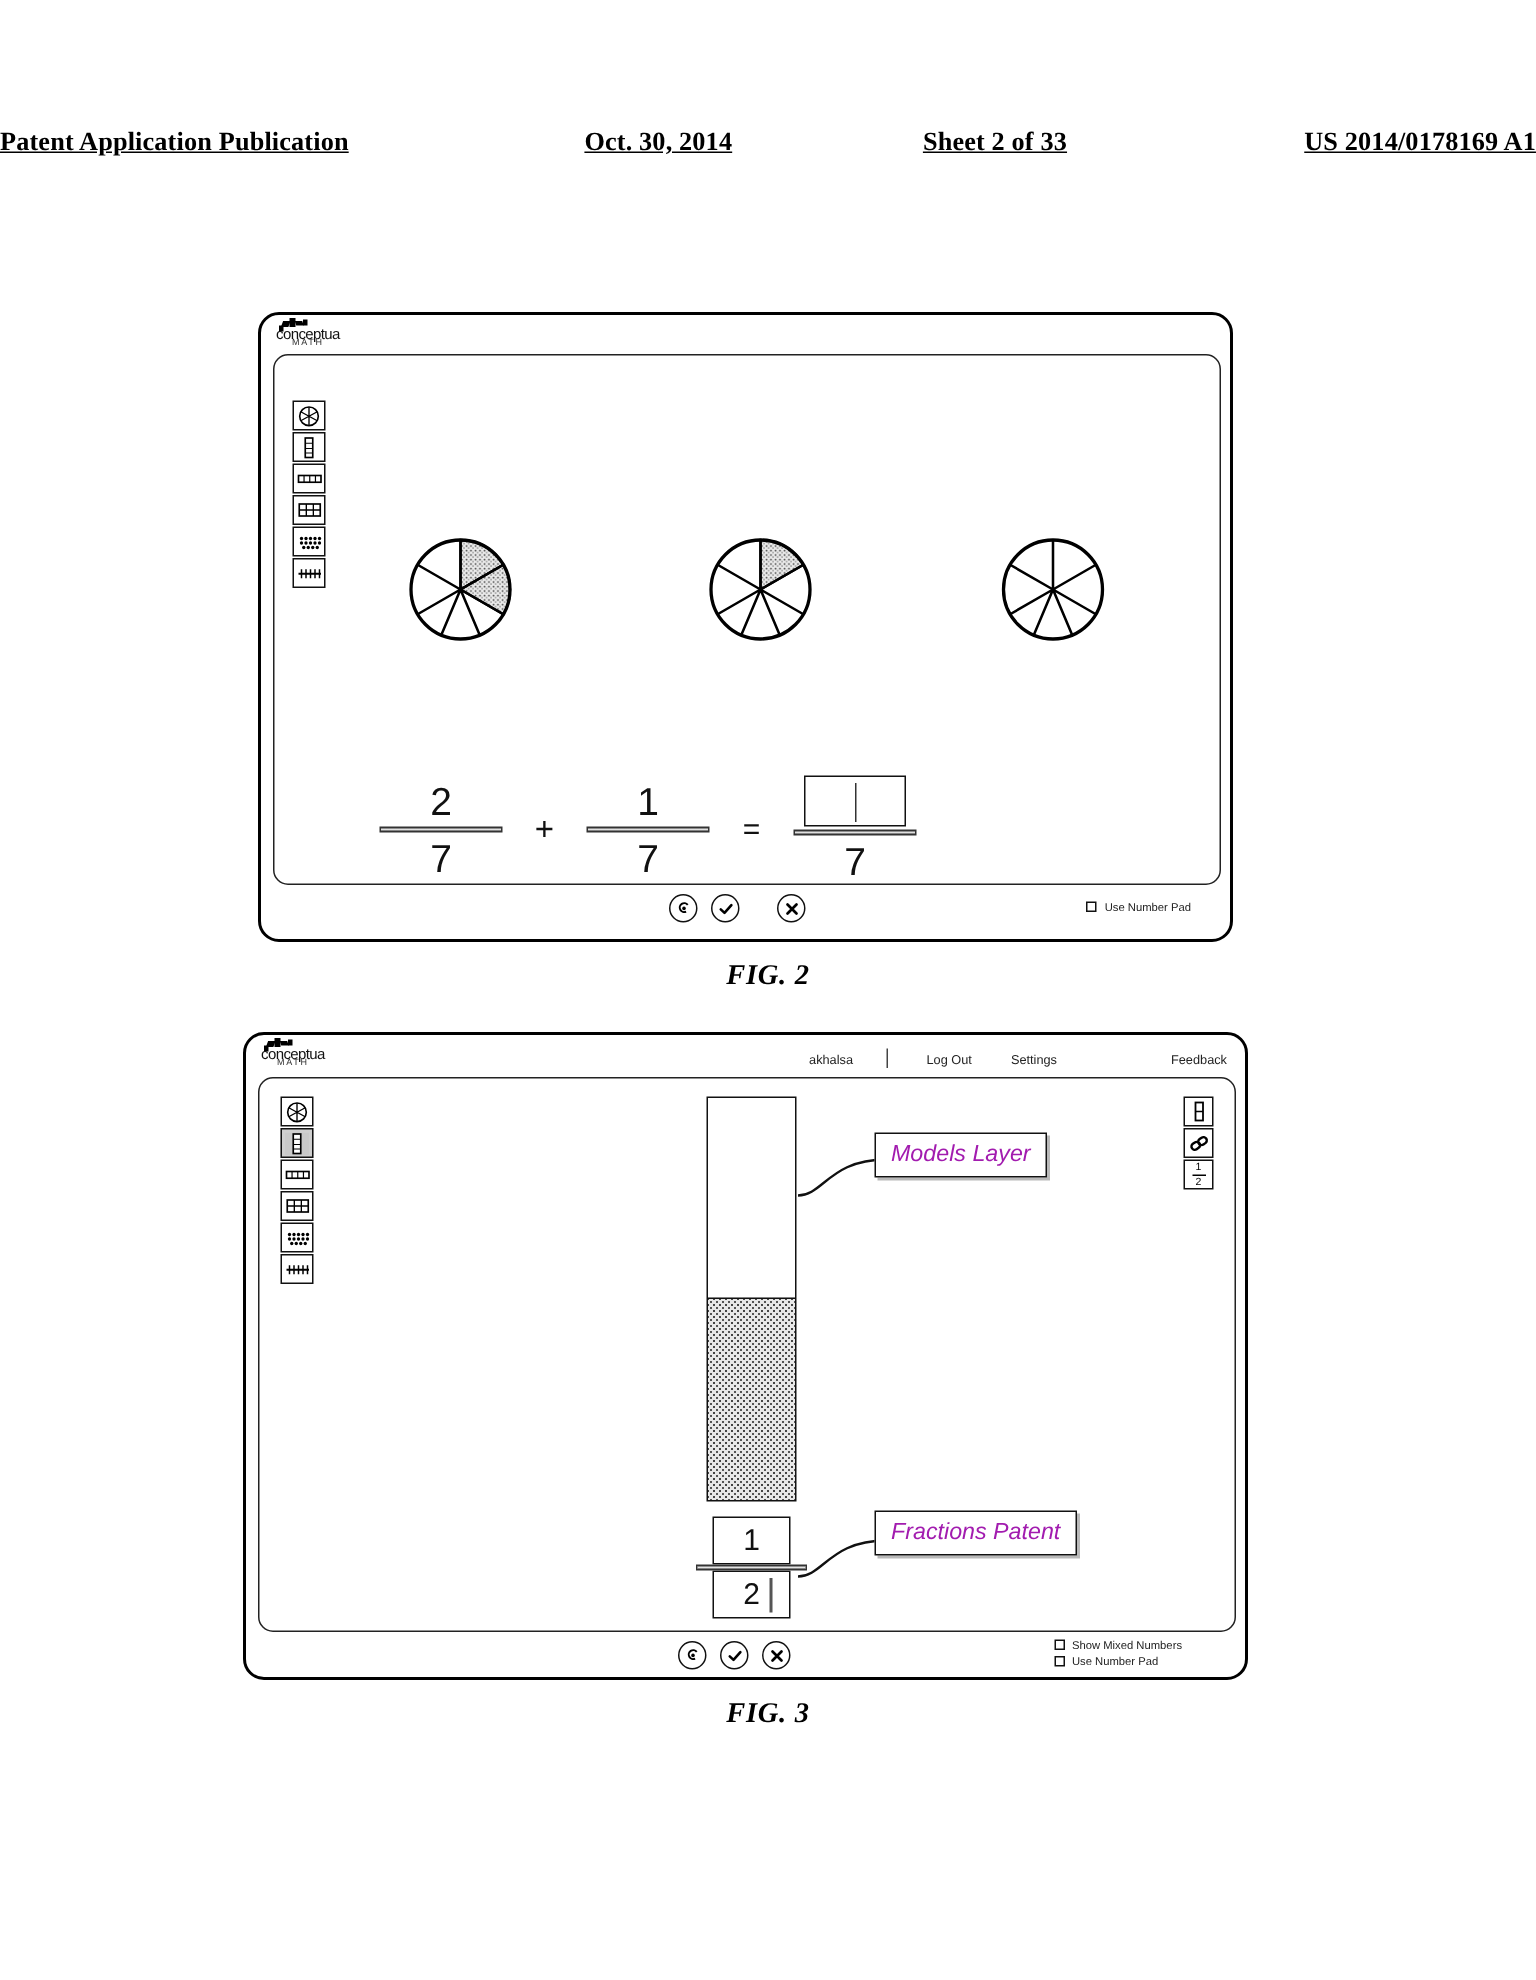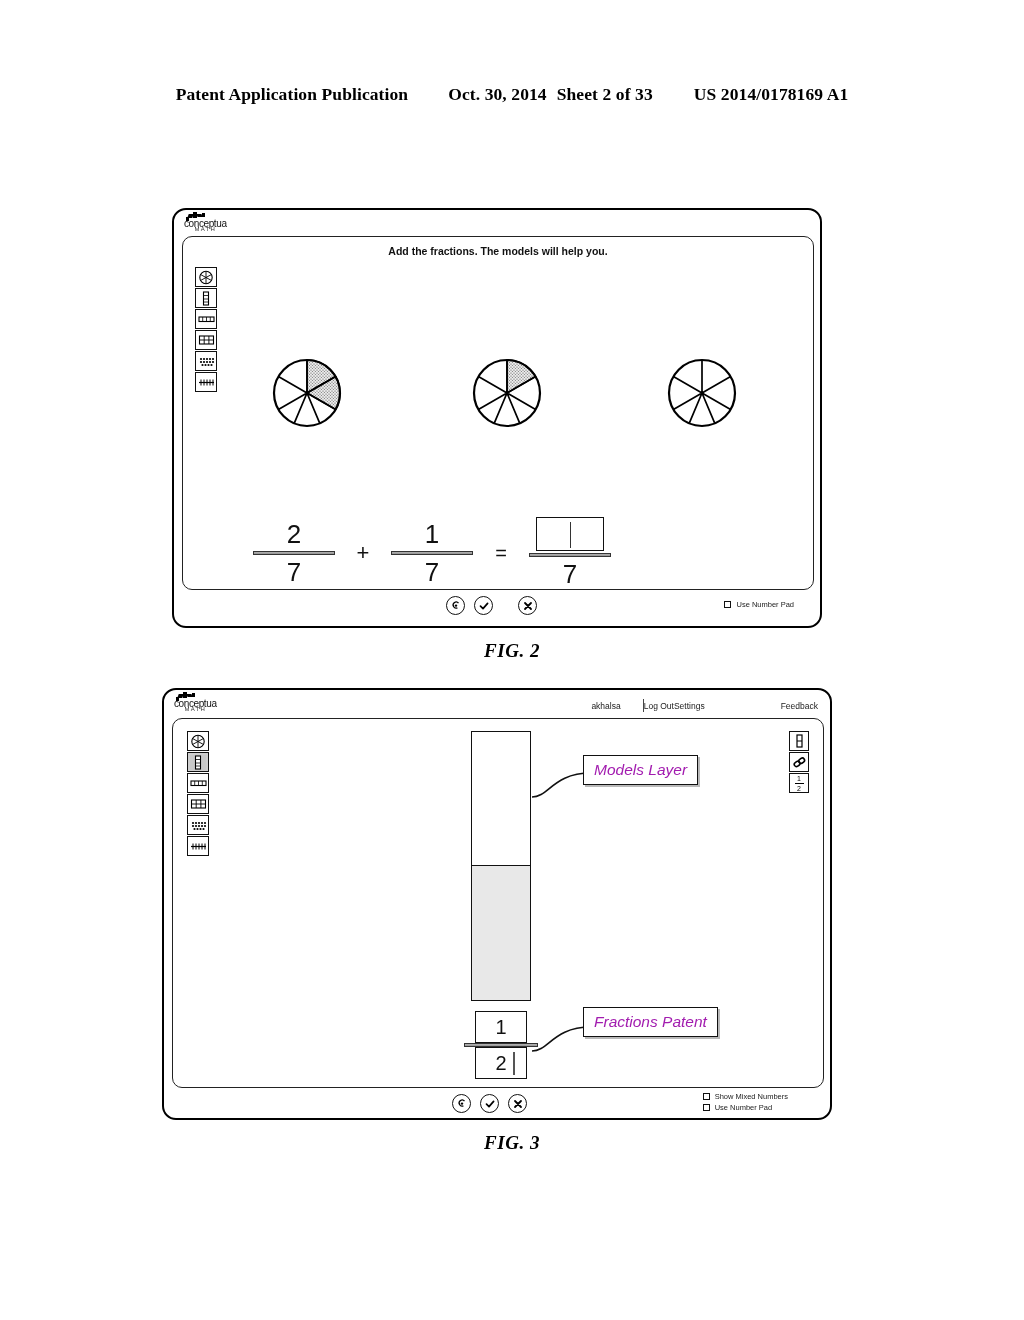--- a/index.html
+++ b/index.html
@@ -4,23 +4,23 @@
 <style>
   html,body{margin:0;padding:0;}
   body{
     width:1024px;height:1320px;background:#ffffff;
     font-family:"Liberation Sans", sans-serif;
     color:#000;position:relative;overflow:hidden;
   }
   
   .pat-header{
     position:absolute;top:84px;left:0;width:1024px;
-    display:flex;justify-content:center;align-items:baseline;
+    display:flex;justify-content:space-between;align-items:baseline;
     font-family:"Liberation Serif", serif;
-    font-weight:bold;font-size:17.5px;letter-spacing:.1px;
+    font-weight:bold;font-size:17.5px;letter-spacing:.1px;text-decoration:underline;
   }
   .pat-header .seg{white-space:nowrap;}
   .seg-pub{margin-right:40px;}
   .seg-date{margin-right:10px;}
   .seg-sheet{margin-right:41px;}
 
   
   .app-window{
     position:absolute;
     border:2.2px solid #000;
@@ -48,21 +48,21 @@
   }
   .logo-sub{
     font-size:6px;letter-spacing:1.2px;color:#333;
     text-align:center;margin-top:-3px;
   }
   .hdr-nav{
     position:absolute;right:12px;top:9px;
     display:flex;align-items:center;
     font-size:8.5px;color:#222;
   }
-  .hdr-nav .item{white-space:nowrap;}
+  .hdr-nav .item{margin-left:26px;white-space:nowrap;}
   .hdr-nav .divider{
     margin-left:22px;width:1px;height:13px;background:#444;
   }
 
   
   .canvas{
     position:absolute;
     border:1.6px solid #222;
     border-radius:10px;
     box-sizing:border-box;
@@ -227,21 +227,20 @@
         <span style="left:16px;top:1px;width:3px;height:4px;"></span>
         <span style="left:0px;top:5px;width:3px;height:4px;"></span>
       </div>
       <div class="logo-word">conceptua</div>
       <div class="logo-sub">MATH</div>
     </div>
   </div>
 
   <div class="canvas" style="left:8px;top:26px;width:632px;height:354px;">
 
-    <div class="prompt" style="top:8px;">Add the fractions. The models will help you.</div>
 
     <div class="palette" style="left:12px;top:30px;">
       <div class="tool">
         <svg width="16" height="15" viewBox="0 0 16 15">
             <circle cx="8" cy="7.5" r="6.2" fill="none" stroke="#000" stroke-width="1.1"></circle>
         <path d="M8 1.3V7.5M8 7.5 L13.5 4.5M8 7.5 L13.5 10.5M8 7.5 L8 13.7M8 7.5 L2.5 10.5M8 7.5 L2.5 4.5" stroke="#000" stroke-width=".9"></path>
           </svg>
       </div>
       <div class="tool">
         <svg width="16" height="15" viewBox="0 0 16 15">

